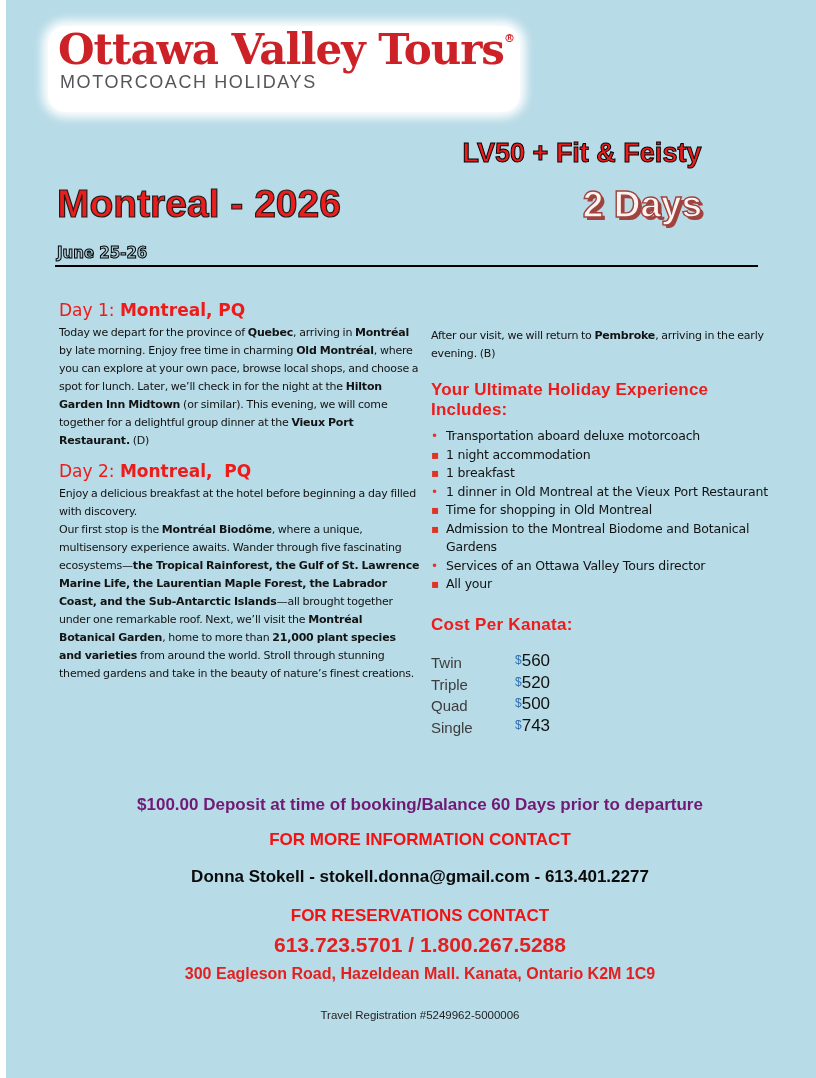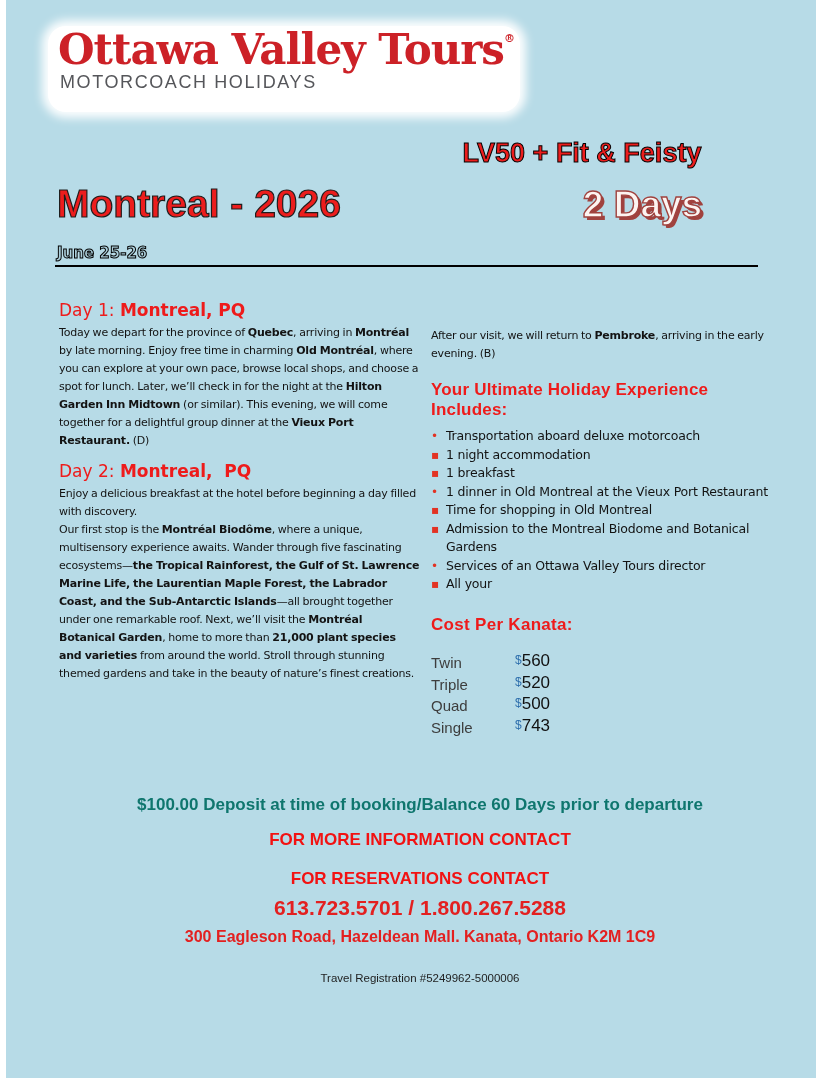--- a/index.html
+++ b/index.html
@@ -58,21 +58,21 @@
   .cost-table{margin-top:15px;}
   .cost-row{display:flex;align-items:flex-end;height:21.5px;
     font-family:"Liberation Sans",sans-serif;}
   .cost-label{width:84px;font-size:15px;color:#3d3d3d;}
   .cost-cur{color:#2e6fad;font-size:12px;position:relative;top:-4px;}
   .cost-amt{font-size:17px;color:#101010;}
 
   
   .footer{position:absolute;left:30px;top:795px;width:780px;text-align:center;
     font-family:"Liberation Sans",sans-serif;}
-  .dep{font-size:17px;font-weight:700;color:#0f766e;}
+  .dep{font-size:17px;font-weight:700;color:#701a75;}
   .info-head{margin-top:15px;font-size:17px;font-weight:700;color:#f21212;}
   .contact{margin-top:17px;font-size:17px;font-weight:700;color:#0a0a0a;}
   .res-head{margin-top:19px;font-size:17px;font-weight:700;color:#f21212;}
   .phones{margin-top:7px;font-size:21px;font-weight:700;color:#e32020;}
   .addr{margin-top:8px;font-size:16px;font-weight:700;color:#e32020;}
   .reg-line{margin-top:26px;font-size:11.5px;font-weight:400;color:#1e1e1e;}
 </style>
 </head>
 <body>
 
@@ -162,17 +162,18 @@
       <span class="cost-label">Single</span>
         <span class="cost-cur">$</span>
         <span class="cost-amt">743</span>
     </div>
   </div>
 </div>
 
 <div class="footer">
   <div class="dep">$100.00 Deposit at time of booking/Balance 60 Days prior to departure</div>
   <div class="info-head">FOR MORE INFORMATION CONTACT</div>
+  <div class="contact">Donna Stokell - stokell.donna@gmail.com - 613.401.2277</div>
   <div class="res-head">FOR RESERVATIONS CONTACT</div>
   <div class="phones">613.723.5701 / 1.800.267.5288</div>
   <div class="addr">300 Eagleson Road, Hazeldean Mall. Kanata, Ontario K2M 1C9</div>
   <div class="reg-line">Travel Registration #5249962-5000006</div>
 </div>
 
 </body></html>

